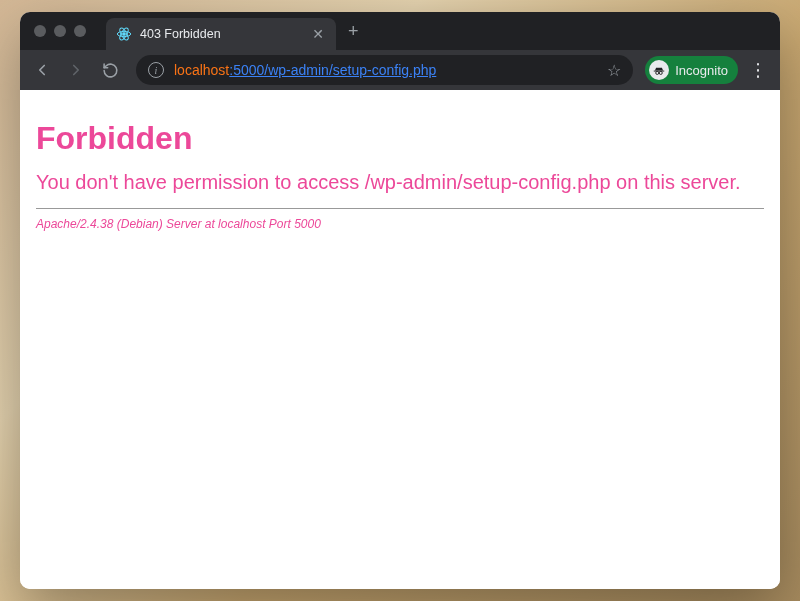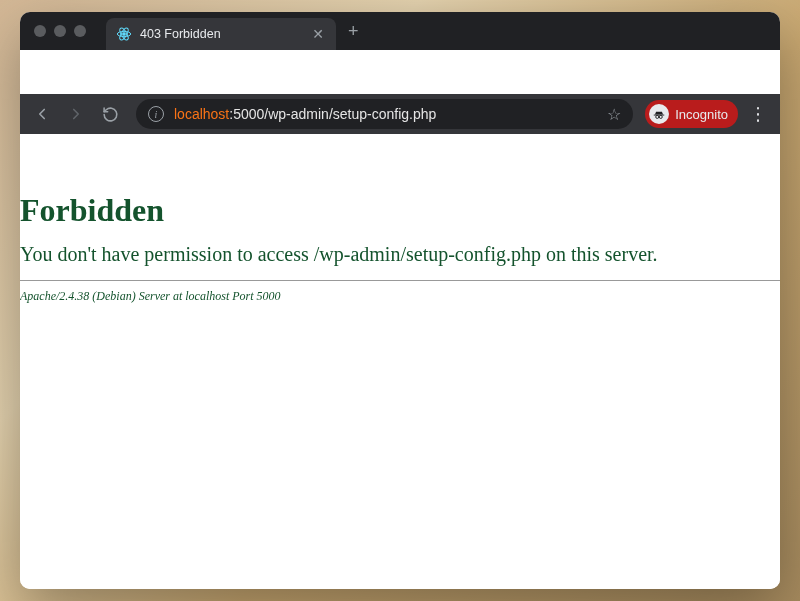--- a/index.html
+++ b/index.html
@@ -16,21 +16,20 @@
       top: 12px;
       left: 20px;
       width: 760px;
       height: 577px;
       background: #fff;
       border-radius: 10px;
       overflow: hidden;
       box-shadow: 0 20px 60px rgba(0,0,0,0.35);
       display: flex;
       flex-direction: column;
-      gap: 44px;
     }
     .titlebar {
       height: 38px;
       background: #202124;
       display: flex;
       align-items: center;
       flex-shrink: 0;
     }
     .traffic-lights {
       display: flex;
@@ -139,31 +138,31 @@
       font-family: Georgia, serif;
       font-style: italic;
       flex-shrink: 0;
     }
     .omnibox .url-text {
       flex: 1;
       white-space: nowrap;
       overflow: hidden;
     }
     .omnibox .url-host { color: #f97316; }
-    .omnibox .url-path { color: #e5e5e5; }
+    .omnibox .url-path { color: #3b82f6; text-decoration: underline; }
     .omnibox .star {
       color: #9aa0a6;
       font-size: 16px;
       cursor: pointer;
     }
     .incognito-badge {
       display: flex;
       align-items: center;
       gap: 6px;
-      background: #b91c1c;
+      background: #15803d;
       color: #e8eaed;
       font-size: 13px;
       padding: 4px 10px 4px 4px;
       border-radius: 14px;
       cursor: default;
     }
     .incognito-icon {
       width: 20px;
       height: 20px;
       background: #e8eaed;
@@ -176,23 +175,23 @@
       color: #e8eaed;
       font-size: 18px;
       width: 28px;
       text-align: center;
       cursor: pointer;
       letter-spacing: 0;
     }
     .content {
       flex: 1;
       background: #fff;
-      padding: 0;
-      font-family: Liberation Serif, serif;
-      color: #14532d;
+      padding: 16px;
+      font-family: Liberation Sans, sans-serif;
+      color: #ec4899;
       overflow: auto;
     }
     .content h1 {
       font-size: 32px;
       font-weight: bold;
       margin: 14px 0 14px 0;
     }
     .content p {
       font-size: 20px;
       margin: 10px 0 14px 0;

